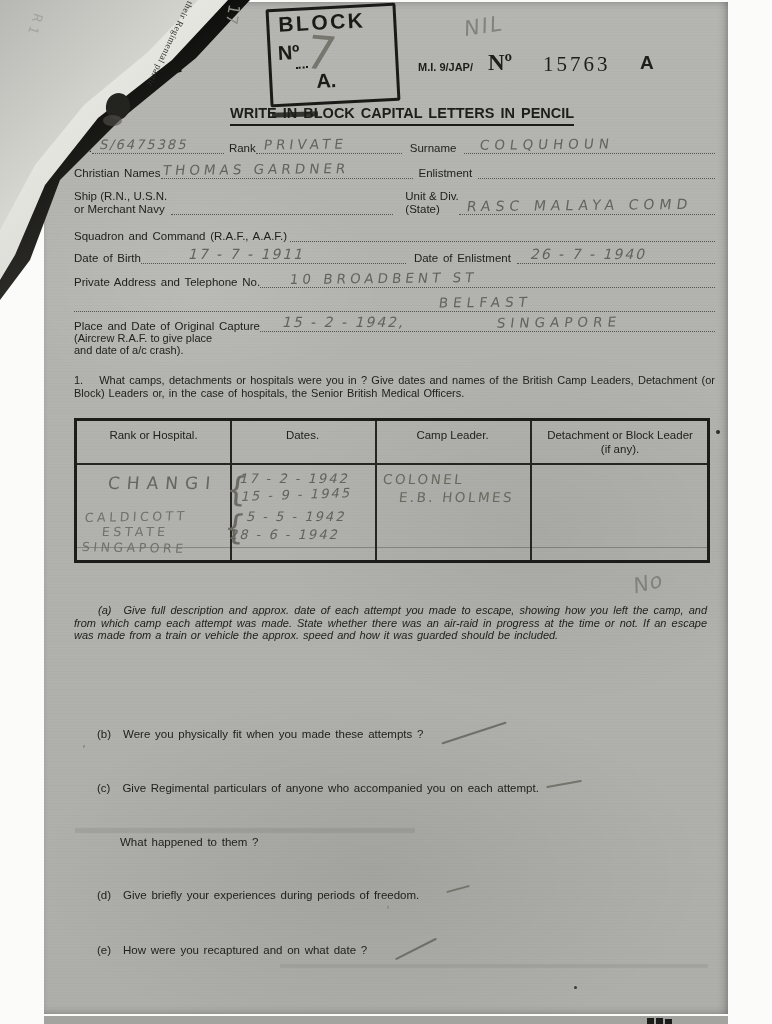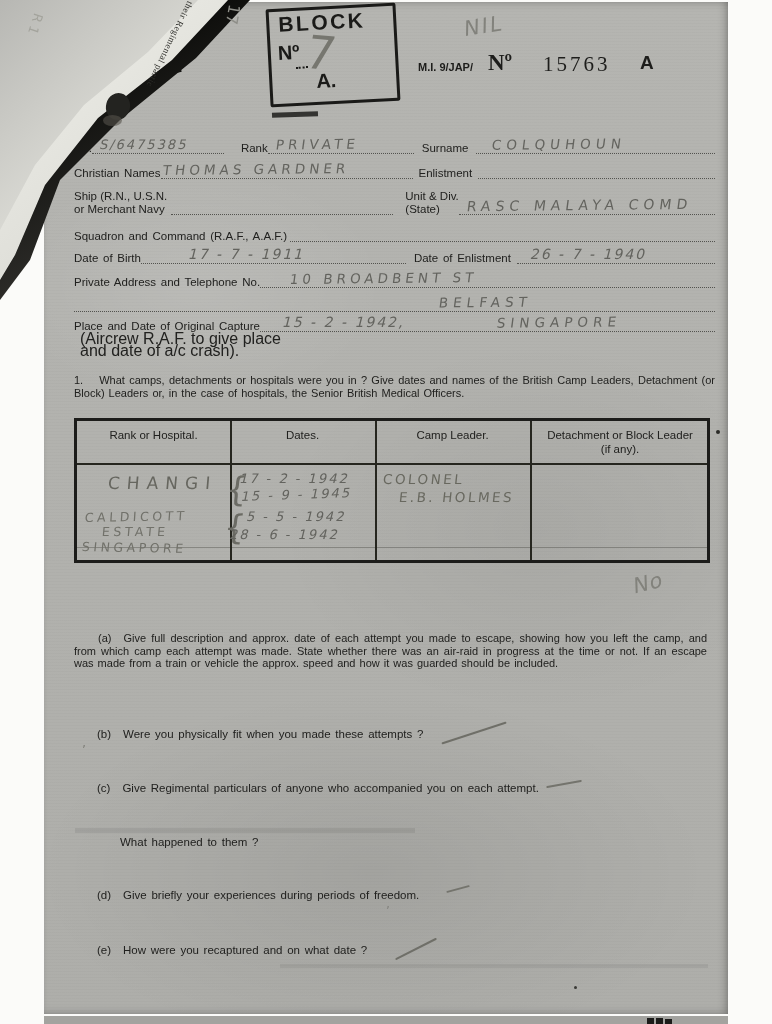--- a/index.html
+++ b/index.html
@@ -48,29 +48,30 @@
     <div class="abs hw pencil" style="left:420px;top:12px;font-size:21px;letter-spacing:2px;transform:rotate(-9deg) skewX(-10deg);">NIL</div>
 
     <div class="stamp">
       <div class="abs" style="left:9px;top:1px;font-size:21px;font-weight:bold;letter-spacing:2.5px;">BLOCK</div>
       <div class="abs" style="left:7px;top:30px;font-size:20px;font-weight:bold;">Nº</div>
       <div class="abs" style="left:24px;top:54px;width:12px;height:2px;border-bottom:2px dotted #1a1a18;"></div>
       <div class="abs" style="left:44px;top:60px;font-size:20px;font-weight:bold;">A.</div>
     </div>
     <div class="abs hw" style="left:262px;top:24px;font-size:46px;color:#76766f;transform:rotate(5deg) skewX(-6deg);">7</div>
 
+    <div class="abs ink" style="left:186px;top:103px;font-size:14.5px;font-weight:bold;word-spacing:2px;border-bottom:2.5px solid #1b1b19;padding-bottom:3px;white-space:nowrap;">WRITE IN BLOCK CAPITAL LETTERS IN PENCIL</div>
     <div class="mark" style="left:228px;top:110px;width:46px;height:5px;background:#1d1d1b;transform:rotate(-2deg);opacity:.85;"></div>
     <div class="mark" style="left:111px;top:64px;width:26px;height:9px;background:#151513;transform:rotate(-14deg);"></div>
 
     <div class="frow" style="top:136px;">
       <span class="lbl">No.</span>
       <span class="fill" style="width:132px;">
         <span class="hw hwd" style="left:8px;font-size:13px;letter-spacing:2px;">S/6475385</span>
       </span>
-      <span class="lbl" style="padding-left:5px;margin-left:12px;">Rank</span>
+      <span class="lbl" style="padding-left:5px;">Rank</span>
       <span class="fill" style="width:146px;">
         <span class="hw hwv" style="left:8px;">PRIVATE</span>
       </span>
       <span class="lbl" style="padding-left:8px;padding-right:8px;text-align:center;">Surname</span>
       <span class="fill grow">
         <span class="hw hwv" style="left:16px;letter-spacing:5px;">COLQUHOUN</span>
       </span>
     </div>
 
     <div class="frow" style="top:161px;">
@@ -126,21 +127,21 @@
       </span>
     </div>
 
     <div class="frow" style="top:314px;">
       <span class="lbl">Place and Date of Original Capture</span>
       <span class="fill grow">
         <span class="hw hwd" style="left:5%;font-size:14px;">15 - 2 - 1942,</span>
         <span class="hw hwv" style="left:52%;letter-spacing:5px;">SINGAPORE</span>
       </span>
     </div>
-    <div class="abs" style="left:36px;top:331px;font-size:16px;line-height:11.5px;color:#21211f;">
+    <div class="abs" style="left:30px;top:331px;font-size:11px;line-height:11.5px;color:#21211f;">
       <div>(Aircrew R.A.F. to give place</div>
       <div>and date of a/c crash).</div>
     </div>
 
     <div class="para abs" style="left:30px;top:372px;width:641px;">
       <span class="pfx" style="margin-right:16px;">1.</span><span>What camps, detachments or hospitals were you in ?   Give dates and names of the British Camp Leaders,  Detachment (or Block) Leaders or, in the case of hospitals, the Senior British Medical Officers.</span>
     </div>
 
     <div class="abs" style="left:30px;top:416px;width:636px;height:145px;border:3px solid #1c1c1a;box-sizing:border-box;">
       <div class="tline" style="left:153px;top:0;bottom:0;width:1.5px;"></div>
@@ -166,21 +167,21 @@
       <div class="abs hw hwd" style="left:170px;top:88px;bottom:auto;font-size:13px;">5 - 5 - 1942</div>
       <div class="abs hw hwd" style="left:153px;top:106px;bottom:auto;font-size:13px;">28 - 6 - 1942</div>
 
       <div class="abs hw" style="left:306px;top:50px;font-size:13.5px;letter-spacing:2.5px;transform:skewX(-6deg);color:#68685f;">COLONEL</div>
       <div class="abs hw" style="left:322px;top:68px;font-size:13.5px;letter-spacing:2.5px;transform:skewX(-6deg);color:#68685f;">E.B. HOLMES</div>
     </div>
     <div class="abs" style="left:672px;top:428px;width:4px;height:4px;border-radius:50%;background:#2b2b28;"></div>
 
     <div class="abs hw pencil" style="left:589px;top:569px;font-size:21px;letter-spacing:1px;transform:rotate(-14deg) skewX(-12deg);">No</div>
 
-    <div class="para abs" style="left:30px;top:630px;width:633px;text-indent:24px;">
+    <div class="para abs" style="left:30px;top:602px;width:633px;text-indent:24px;font-style:italic;">
       <span class="pfx">(a)</span><span>Give full description and approx. date of each attempt you made to escape, showing how you left the camp, and from which camp each attempt was made.  State whether there was an air-raid in progress at the time or not.  If an escape was made from a train or vehicle the approx. speed and how it was guarded should be included.</span>
     </div>
 
     <div class="abs lbl" style="left:53px;top:726px;">
       <span class="pfx">(b)</span><span>Were you physically fit when you made these attempts ?</span>
     </div>
     <div class="mark" style="left:396px;top:730px;width:68px;height:1.8px;background:#6f6f68;transform:rotate(-18deg);border-radius:2px;"></div>
     <div class="abs hw pencil" style="left:38px;top:733px;font-size:13px;">,</div>
 
     <div class="abs lbl" style="left:53px;top:780px;">

